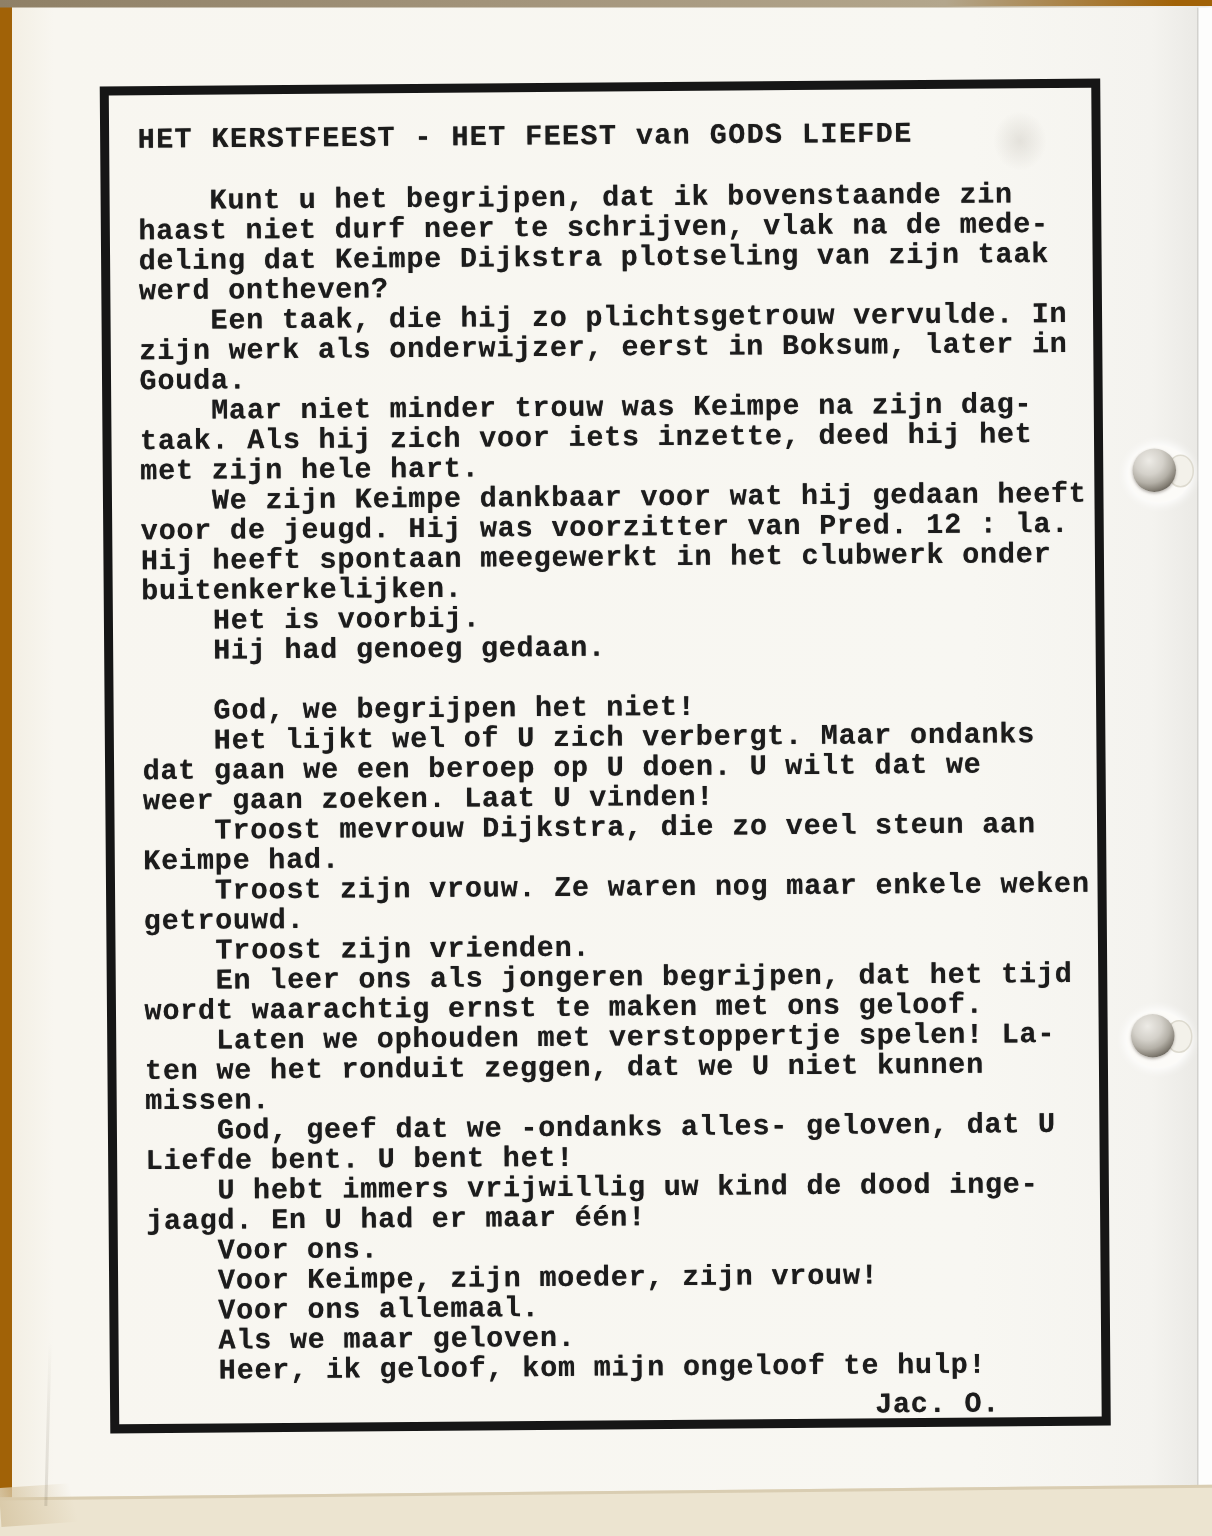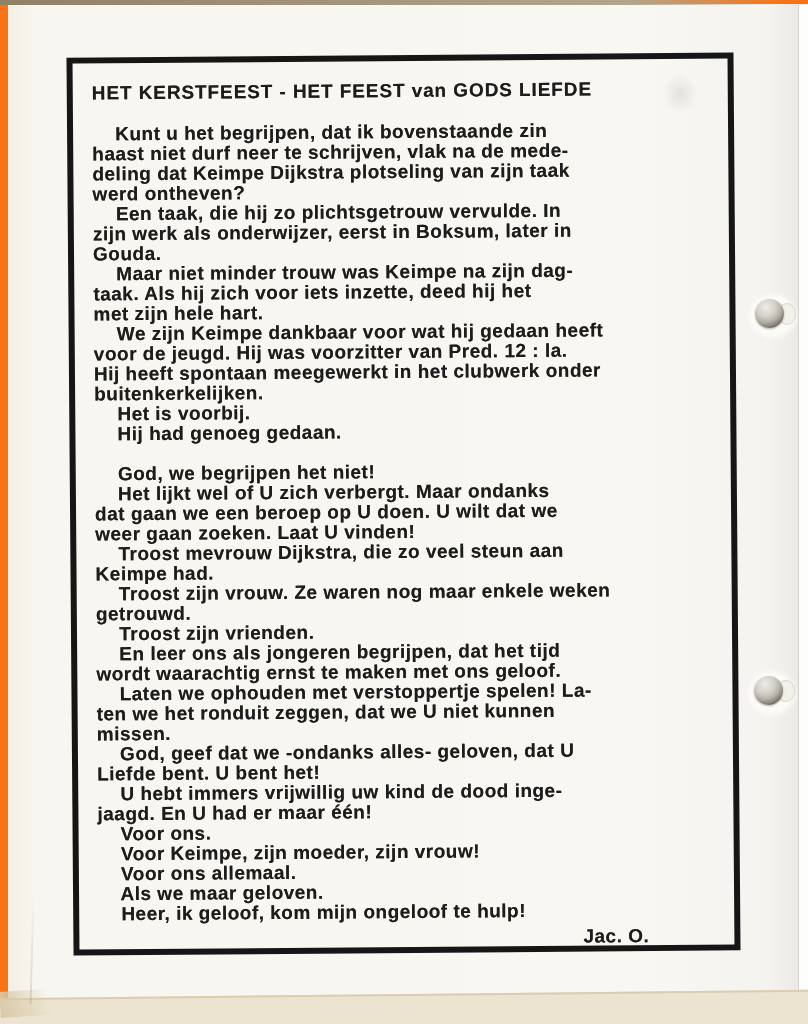--- a/index.html
+++ b/index.html
@@ -1,19 +1,19 @@
 <!DOCTYPE html>
 <html><head>
 <meta charset="utf-8">
 <style>
   html,body{margin:0;padding:0;background:#e9e1cd;}
   .scan{
     position:relative;width:808px;height:1024px;overflow:hidden;
-    background:#f97316;
-    font-family:Liberation Sans, sans-serif;
+    background:#a16207;
+    font-family:Liberation Mono, monospace;
   }
   
   .paper{
     position:absolute;left:8px;top:4px;right:0;bottom:22px;
     background:linear-gradient(90deg,#f3efe4 0,#f8f6f0 28px,#f8f7f2 640px,#f4f3ef 760px,#e9e8e4 795px,#f2f1ee 799px);
     z-index:1;
   }
   
   .top-edge{
     position:absolute;left:0;top:0;width:100%;height:5px;

